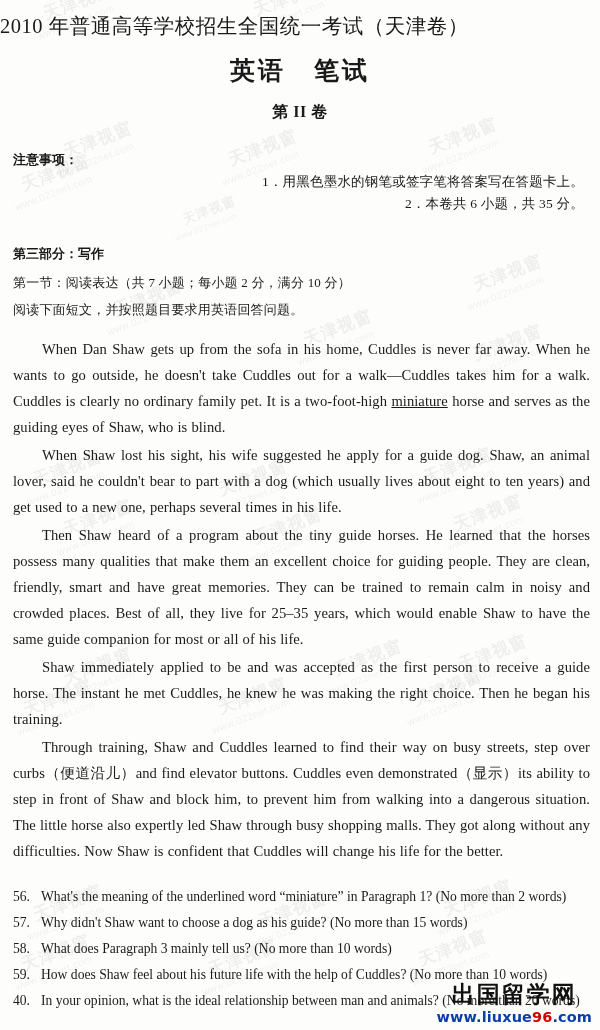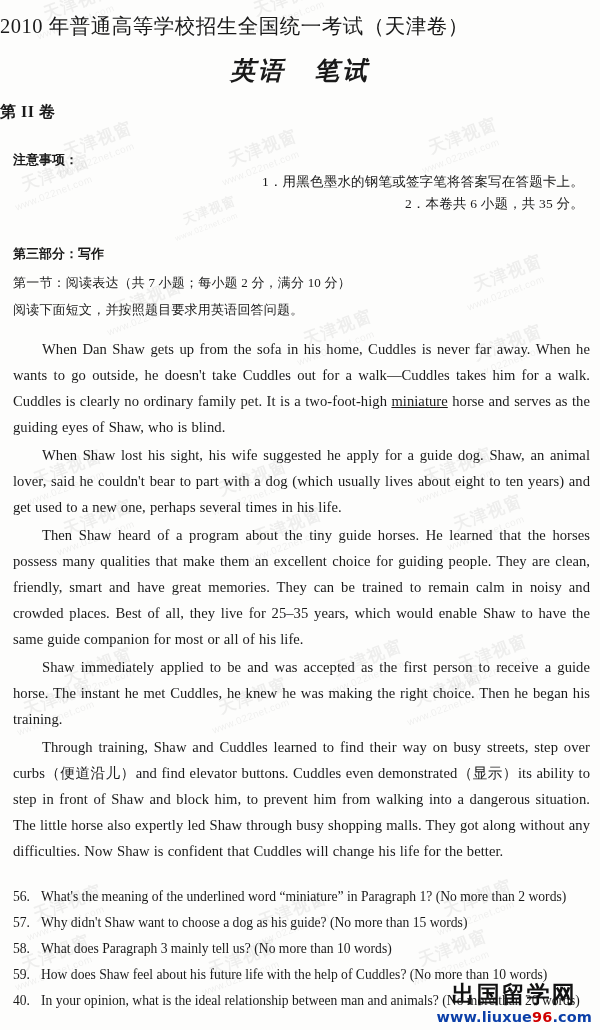--- a/index.html
+++ b/index.html
@@ -61,23 +61,23 @@
   }
   .doc-subject {
     text-align: center;
     font-size: 25px;
     font-weight: 700;
     letter-spacing: 3px;
     margin: 14px 0 0 0;
     font-family: "DejaVu Sans", "Liberation Sans", sans-serif;
     position: relative;
     z-index: 3;
-    font-style: italic;
   }
   .doc-volume {
+    text-align: center;
     font-size: 16px;
     font-weight: 700;
     margin: 15px 0 0 0;
     letter-spacing: .5px;
     position: relative;
     z-index: 3;
   }
 
   
   .content {

